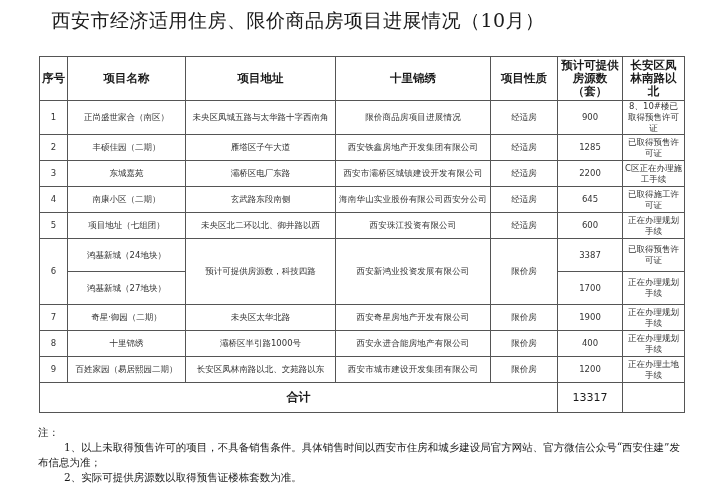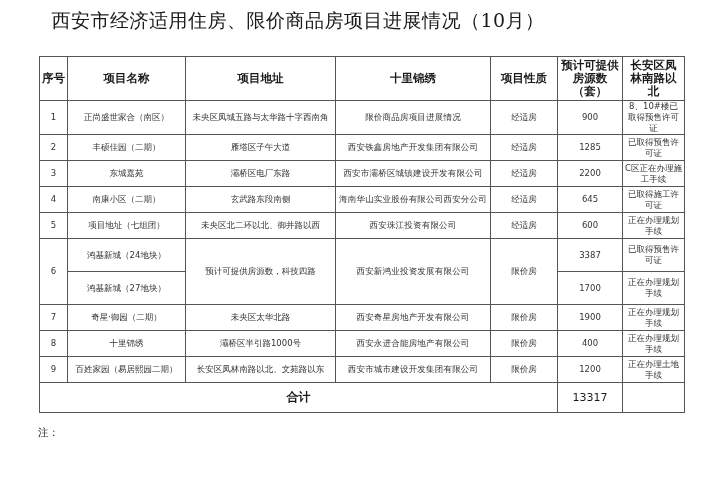--- a/index.html
+++ b/index.html
@@ -161,13 +161,15 @@
   <tr class="total">
     <td colspan="5" class="lbl">合计</td>
     <td class="sum">13317</td>
     <td></td>
   </tr>
 </tbody>
   </table>
 
 <div class="notes">
   <div>注：</div>
+  <div class="indent">1、以上未取得预售许可的项目，不具备销售条件。具体销售时间以西安市住房和城乡建设局官方网站、官方微信公众号“西安住建”发布信息为准；</div>
+  <div class="indent">2、实际可提供房源数以取得预售证楼栋套数为准。</div>
 </div>
 
 </body></html>

